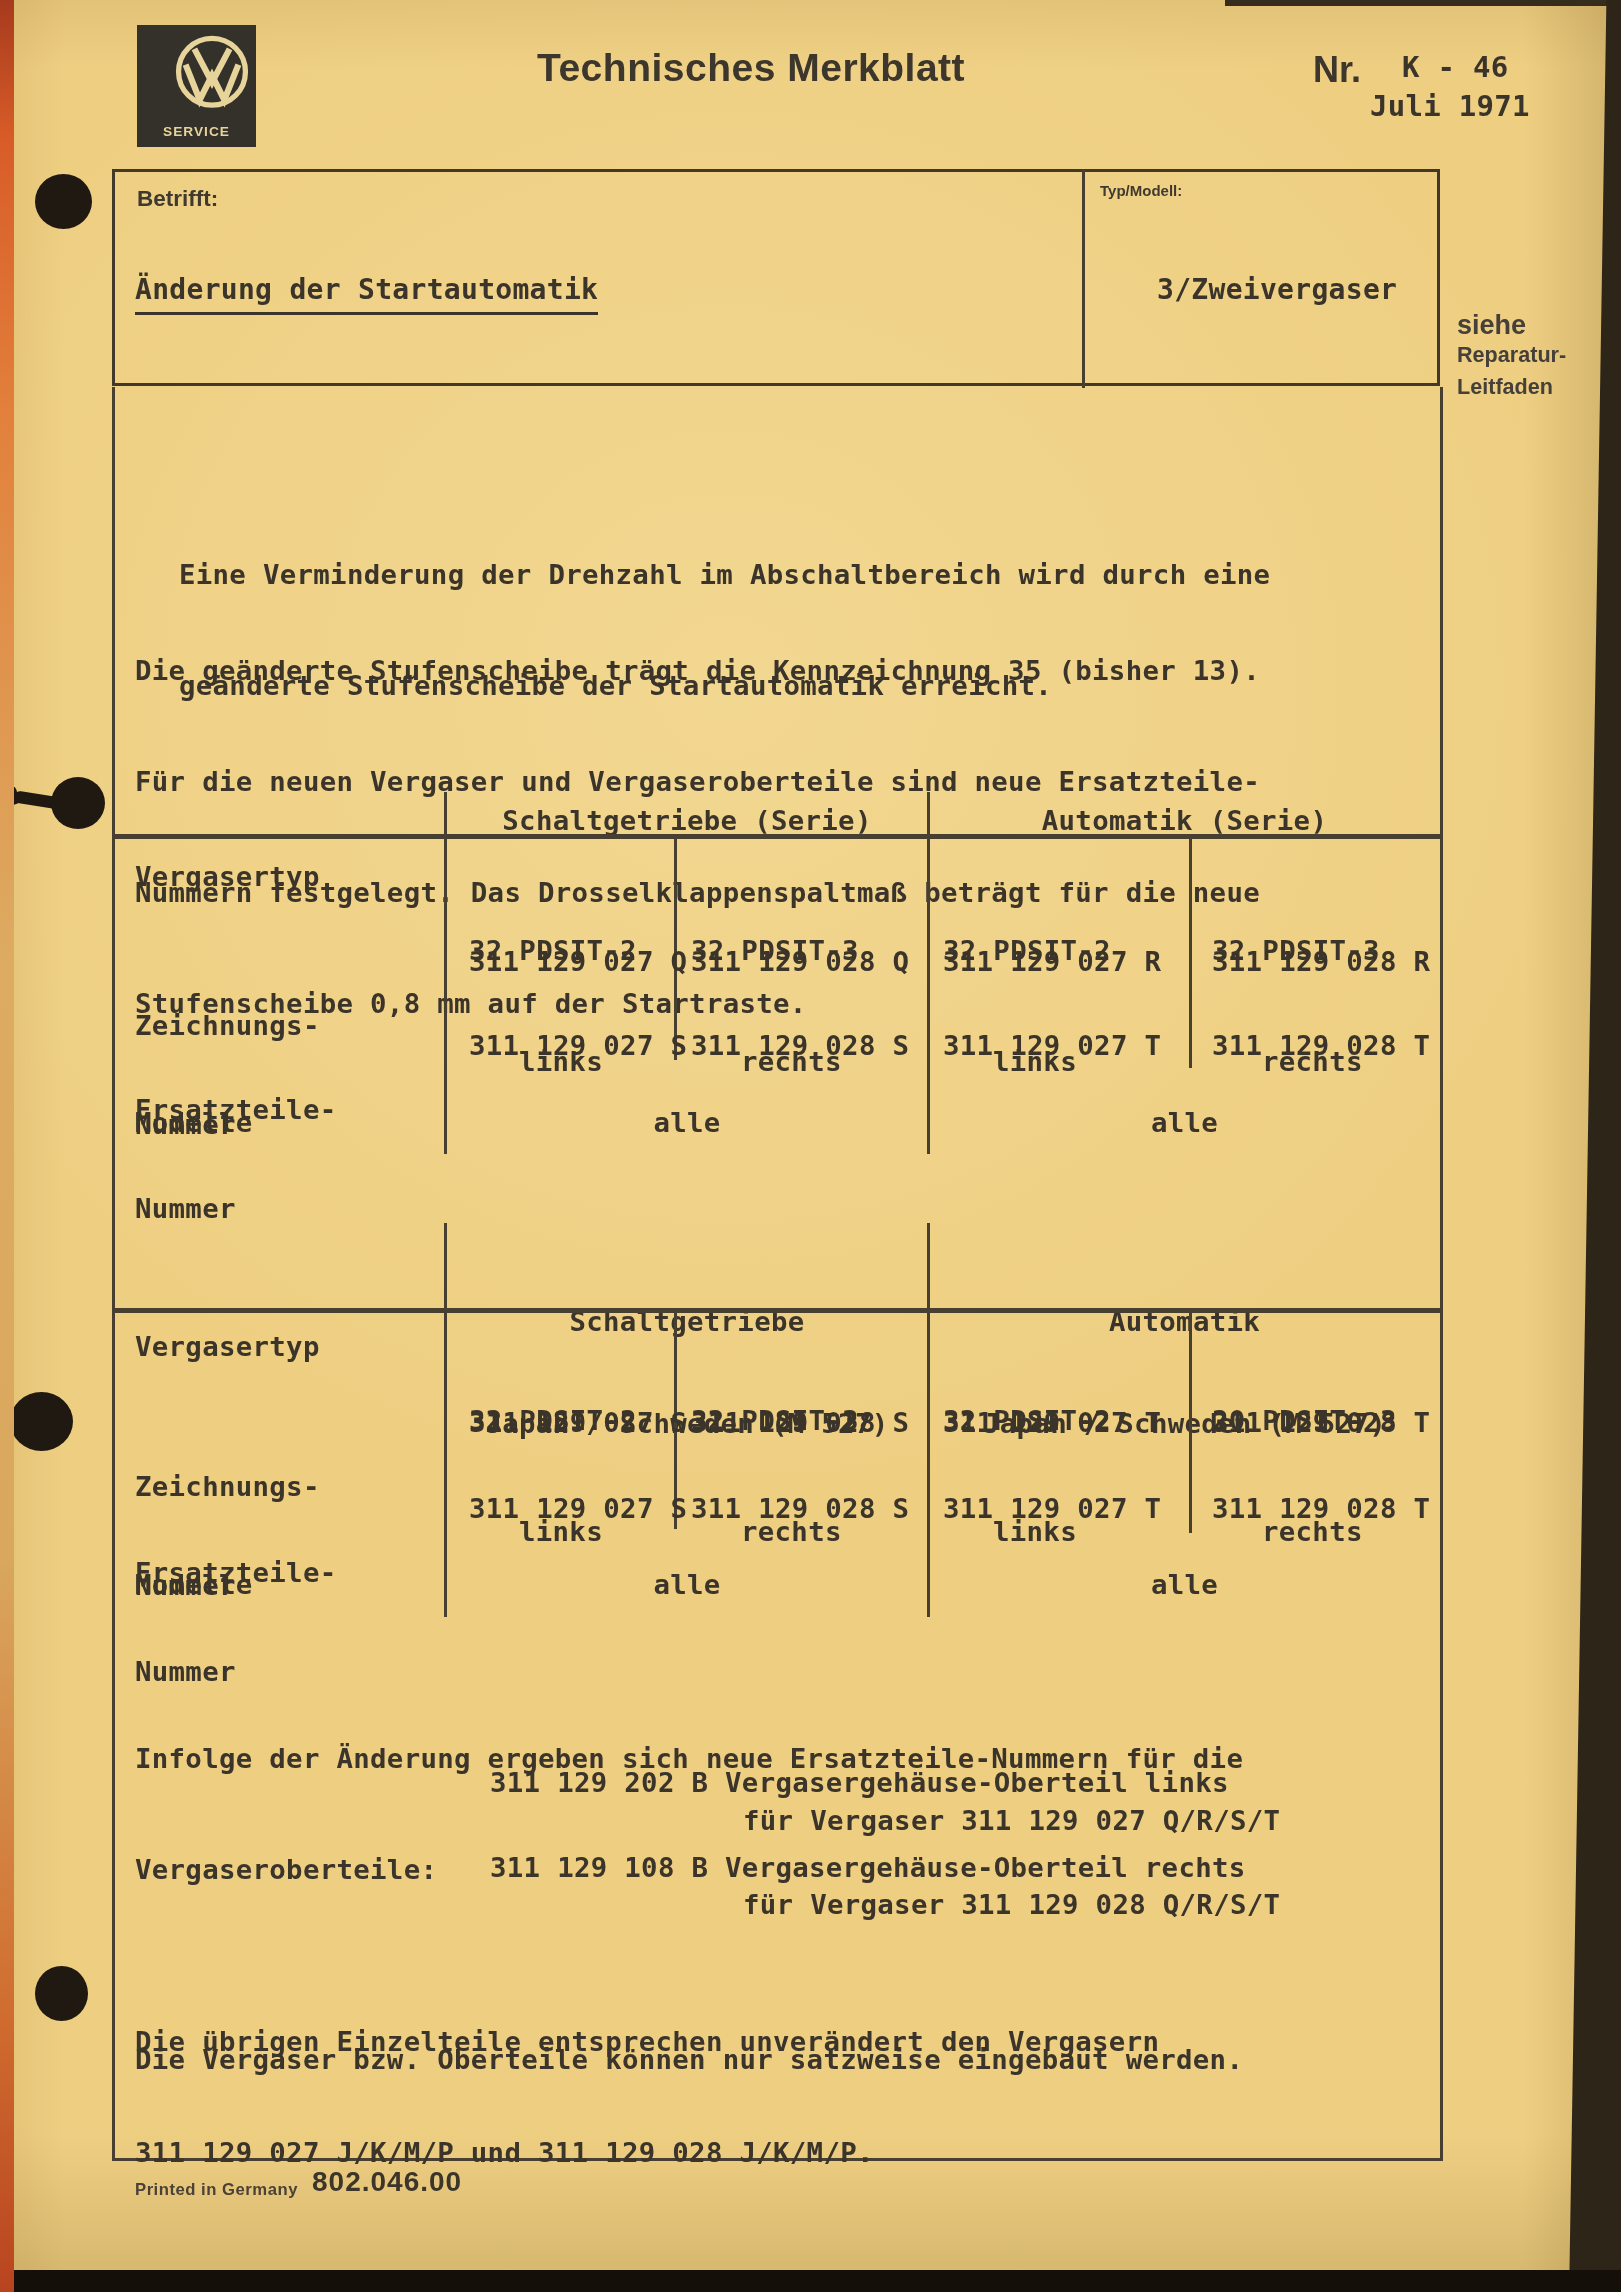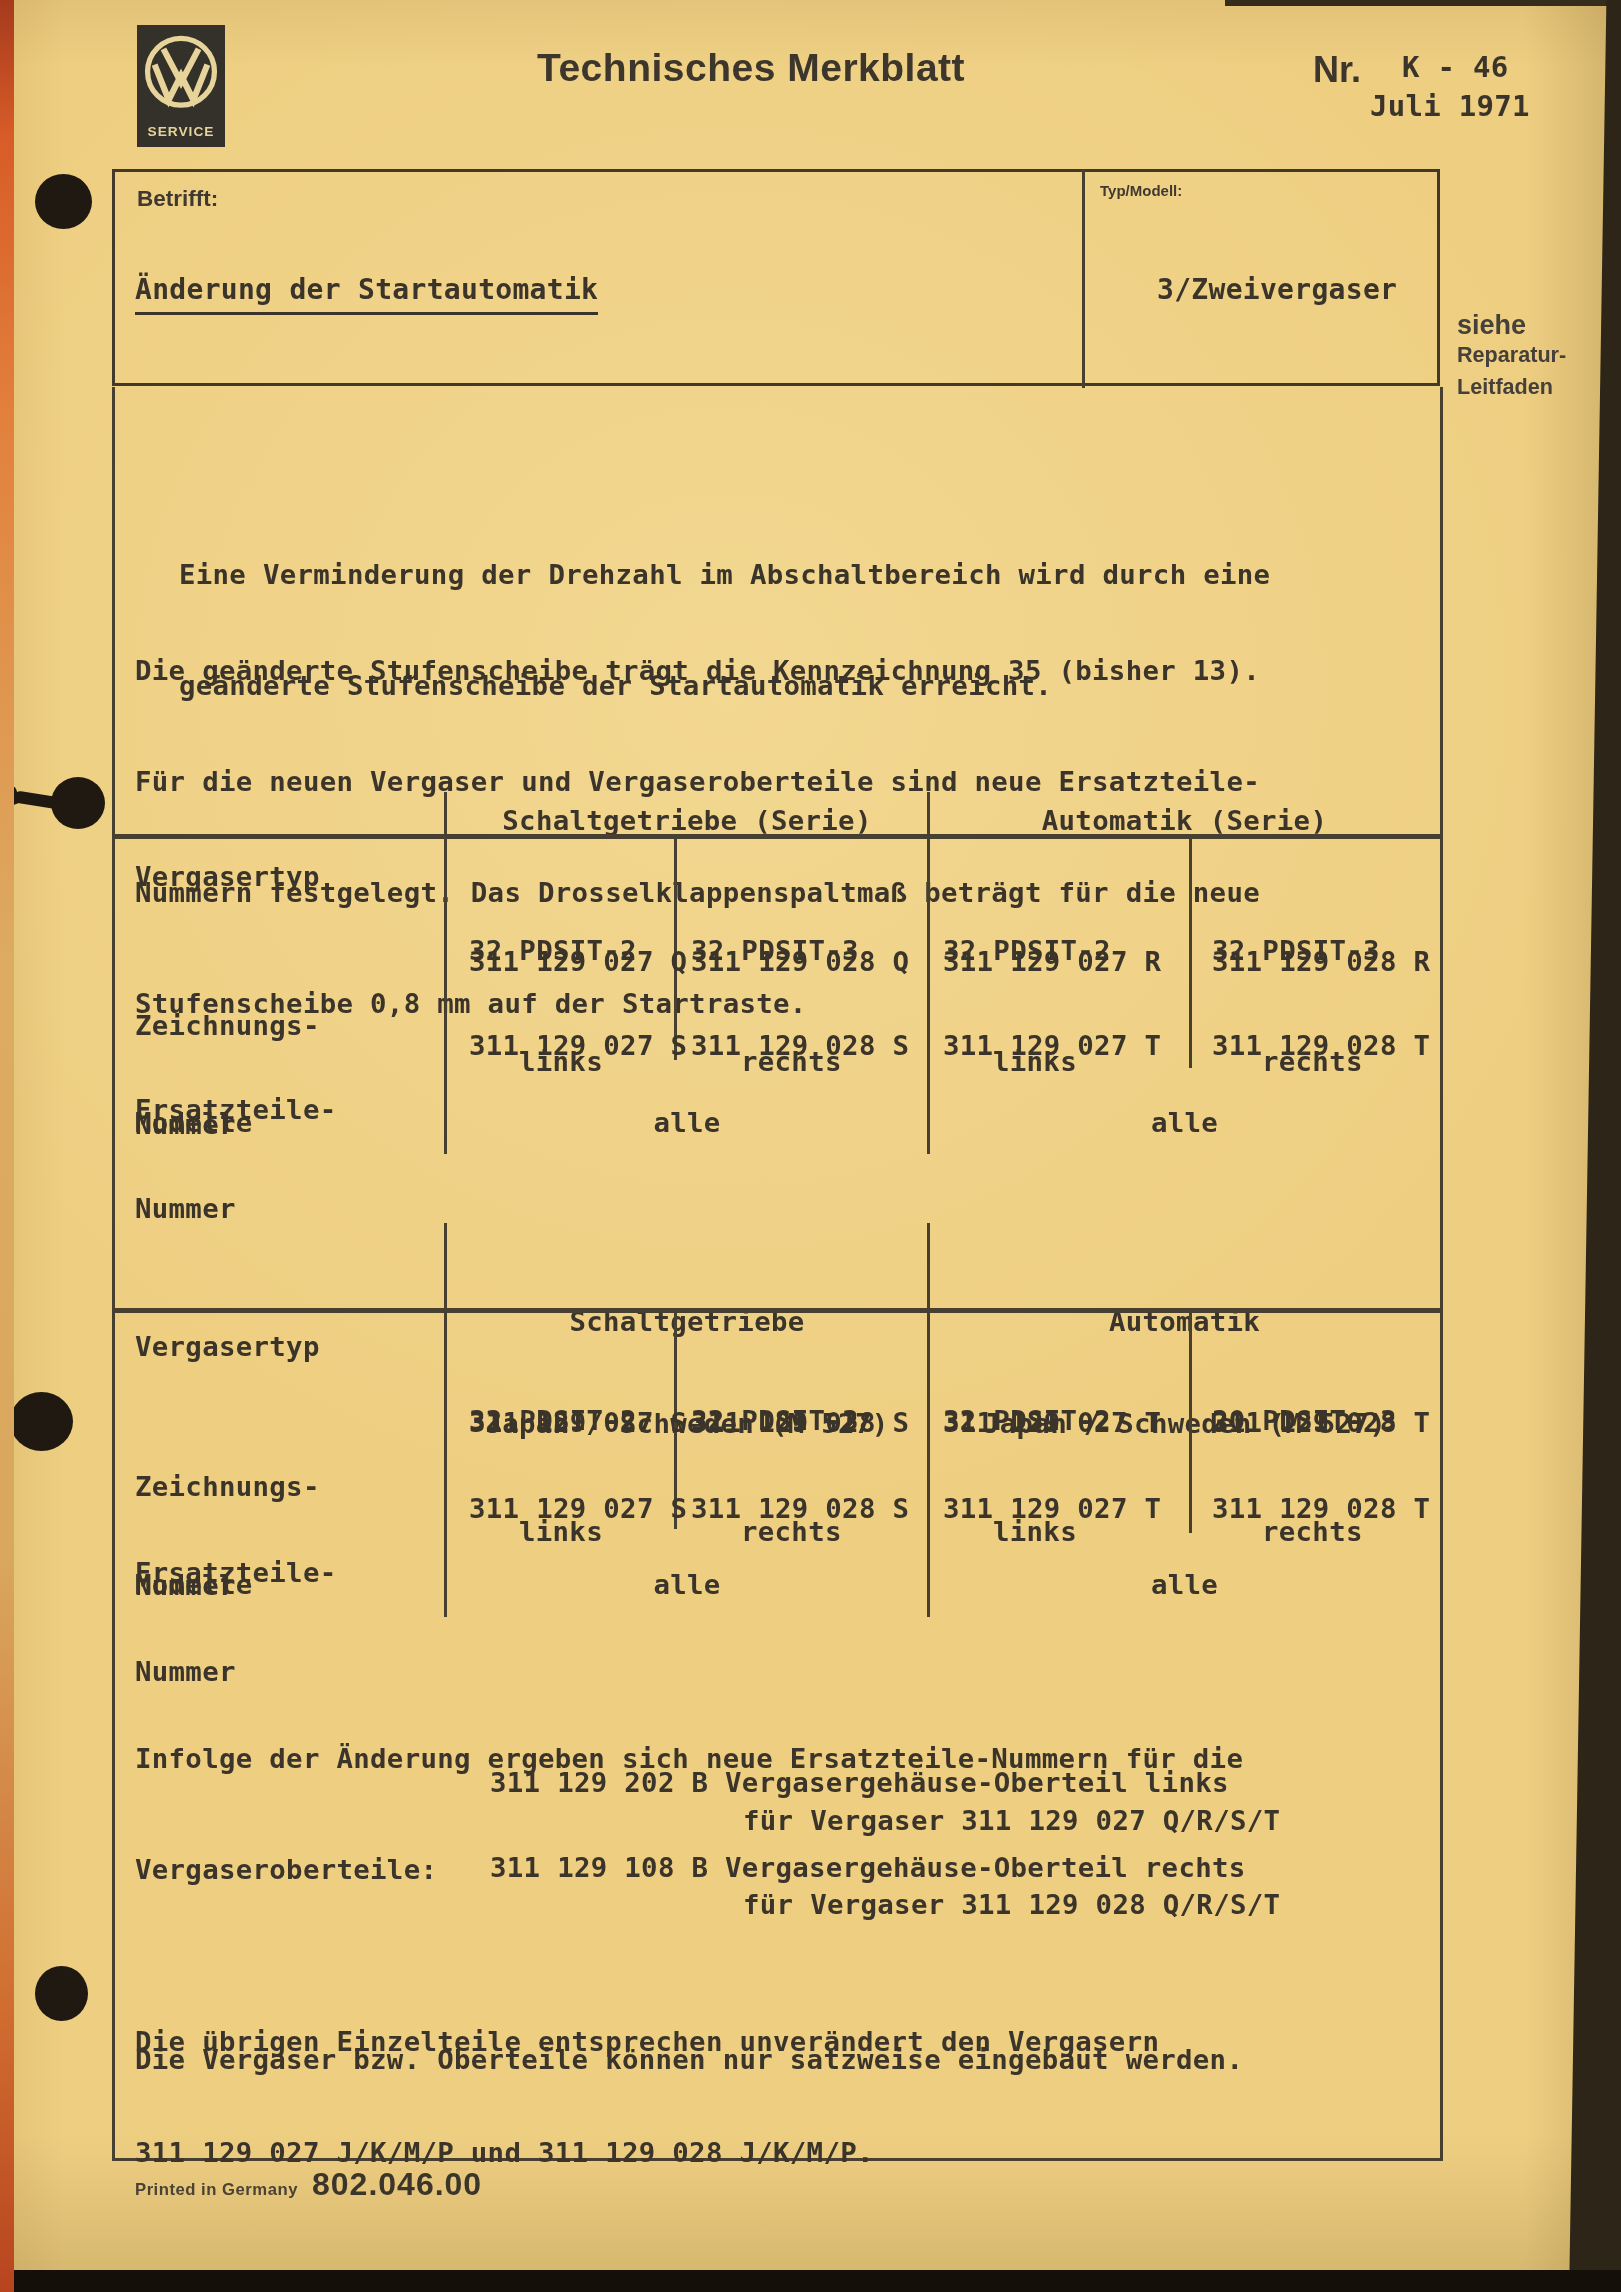--- a/index.html
+++ b/index.html
@@ -17,21 +17,21 @@
   .ctr{text-align:center;}
   .ind2{padding-left:50px;}
   .subject{border-bottom:3.9px solid #3b342a;padding-bottom:3.9px;}
   .blob{position:absolute;background:#1f1911;border-radius:50%;}
   .edge-right{position:absolute;inset:0;background:#2d2518;
         clip-path:polygon(99.1% 0,100% 0,100% 100%,96.8% 100%);}
   .edge-bottom{position:absolute;left:0;top:2270px;width:1621px;height:22.5px;background:#140f09;}
   .edge-left{position:absolute;left:0;top:0;width:13.7px;height:2293px;
         background:linear-gradient(180deg,#a63a1d 0%,#d85c28 6%,#e2803c 18%,#ddab62 42%,#d9a75e 68%,#d06c30 88%,#b8441f 100%);}
   .edge-top{position:absolute;left:1225px;top:0;width:396px;height:5.9px;background:#352c1d;}
-  .logo-box{position:absolute;left:137px;top:24.5px;width:88px;height:122px;background:#33312a;}
+  .logo-box{position:absolute;left:137px;top:24.5px;width:88px;height:122px;background:#33312a;padding-left:31px;}
   .service{position:absolute;left:0;bottom:7.8px;width:100%;text-align:center;
         font-family:"Liberation Sans",sans-serif;font-weight:700;font-size:13.7px;
         letter-spacing:1px;color:#e7d49b;}
 </style>
 </head>
 <body>
 
 <div class="page">
   <div class="shade"></div>
 
@@ -199,21 +199,21 @@
   <div class="mono" style="left:743px;top:1886px;">für Vergaser 311 129 028 Q/R/S/T</div>
 
   <div class="mono" style="left:135px;top:1949px;">
     <div>Die übrigen Einzelteile entsprechen unverändert den Vergasern</div>
     <div>311 129 027 J/K/M/P und 311 129 028 J/K/M/P.</div>
   </div>
 
   <div class="mono" style="left:135px;top:2041px;">Die Vergaser bzw. Oberteile können nur satzweise eingebaut werden.</div>
 
   <div class="sans" style="left:135px;top:2180px;font-size:16.7px;font-weight:600;letter-spacing:0.5px;color:#4a4234;">Printed in Germany</div>
-  <div class="sans" style="left:312px;top:2166px;font-size:32px;font-weight:600;letter-spacing:1px;color:#3c352a;">802.046.00</div>
+  <div class="sans" style="left:312px;top:2166px;font-size:28px;font-weight:600;letter-spacing:1px;color:#3c352a;">802.046.00</div>
 
   <div class="blob" style="left:35px;top:174px;width:57px;height:55px;"></div>
   <div class="blob" style="left:51px;top:777px;width:54px;height:52px;"></div>
   <div style="position:absolute;left:13.7px;top:794px;width:47px;height:11.8px;background:#1f1911;border-radius:5.9px;transform:rotate(9deg);"></div>
   <div style="position:absolute;left:5.9px;top:787px;width:11.8px;height:17.6px;background:#1f1911;border-radius:3.9px;transform:rotate(-18deg);"></div>
   <div class="blob" style="left:9.8px;top:1392px;width:63px;height:59px;"></div>
   <div style="position:absolute;left:0;top:1407px;width:19.6px;height:23.5px;background:#1f1911;"></div>
   <div class="blob" style="left:35px;top:1966px;width:53px;height:55px;"></div>
 
   <div class="edge-top"></div>

